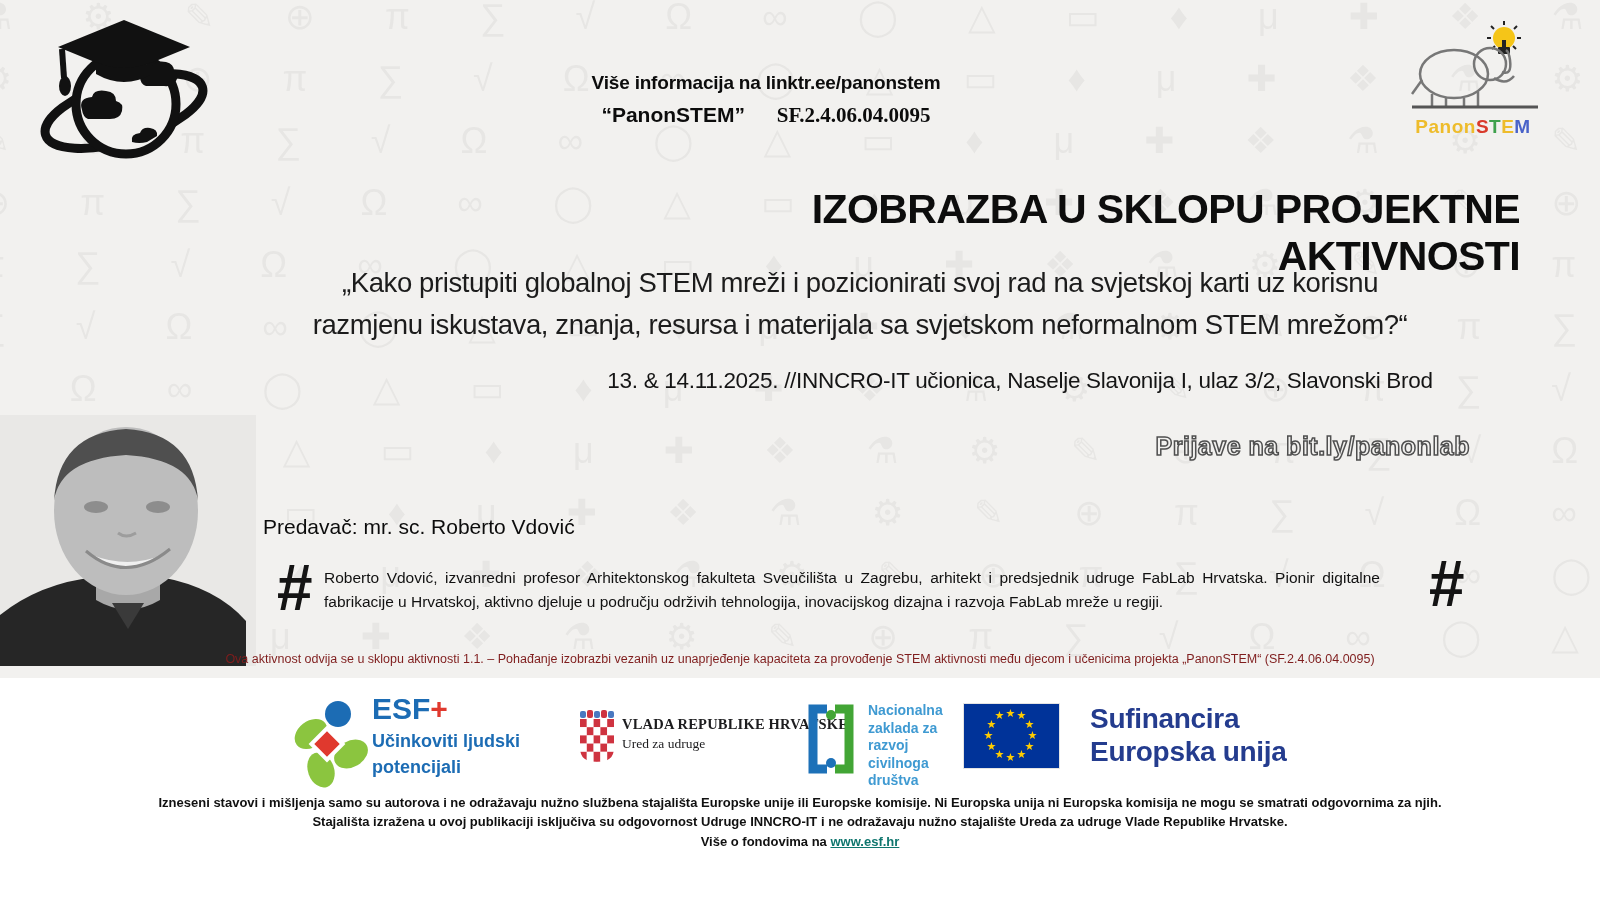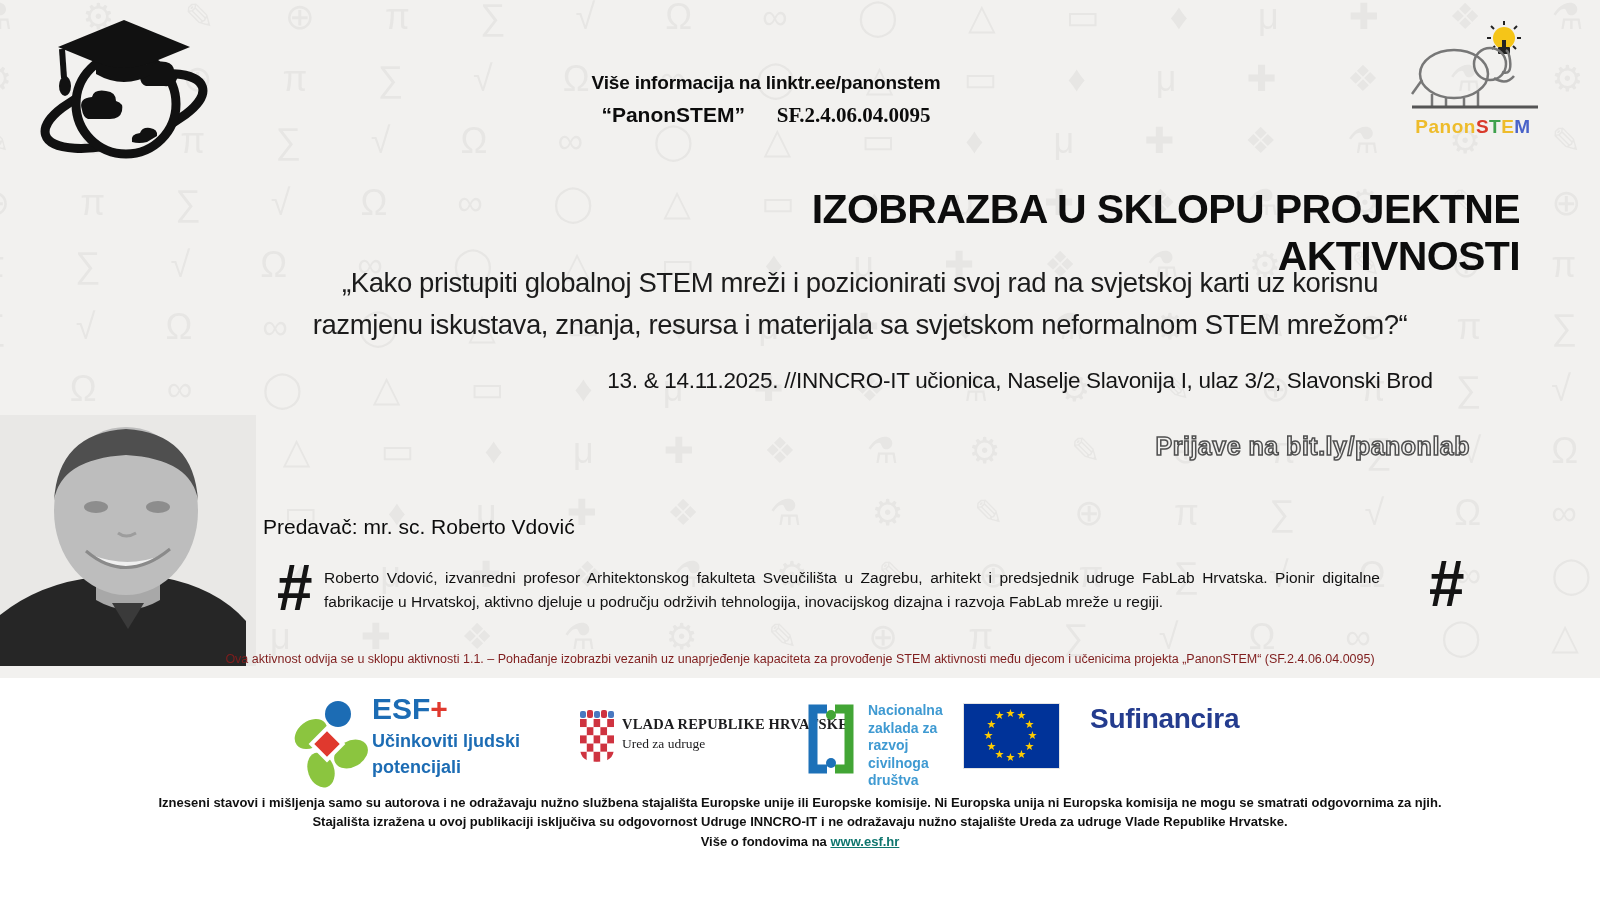--- a/index.html
+++ b/index.html
@@ -239,20 +239,21 @@
           <span class="eu-star" style="color: rgb(255, 204, 0); left: 30.5px; top: 44.5526px;">★</span>
           <span class="eu-star" style="color: rgb(255, 204, 0); left: 22.4474px; top: 36.5px;">★</span>
           <span class="eu-star" style="color: rgb(255, 204, 0); left: 19.5px; top: 25.5px;">★</span>
           <span class="eu-star" style="color: rgb(255, 204, 0); left: 22.4474px; top: 14.5px;">★</span>
           <span class="eu-star" style="color: rgb(255, 204, 0); left: 30.5px; top: 6.44744px;">★</span>
         </div>
     </div>
 
     <div class="eu-text" style="color:#243c8e;">
       <div>Sufinancira</div>
+      <div>Europska unija</div>
     </div>
 
     <div class="disclaimer">
       <div>Izneseni stavovi i mišljenja samo su autorova i ne odražavaju nužno službena stajališta Europske unije ili Europske komisije. Ni Europska unija ni Europska komisija ne mogu se smatrati odgovornima za njih.</div>
       <div>Stajališta izražena u ovoj publikaciji isključiva su odgovornost Udruge INNCRO-IT i ne odražavaju nužno stajalište Ureda za udruge Vlade Republike Hrvatske.</div>
       <div class="funds">
         <span>Više o fondovima na </span><a href="#" style="color:#0f766e;">www.esf.hr</a>
       </div>
     </div>
 

